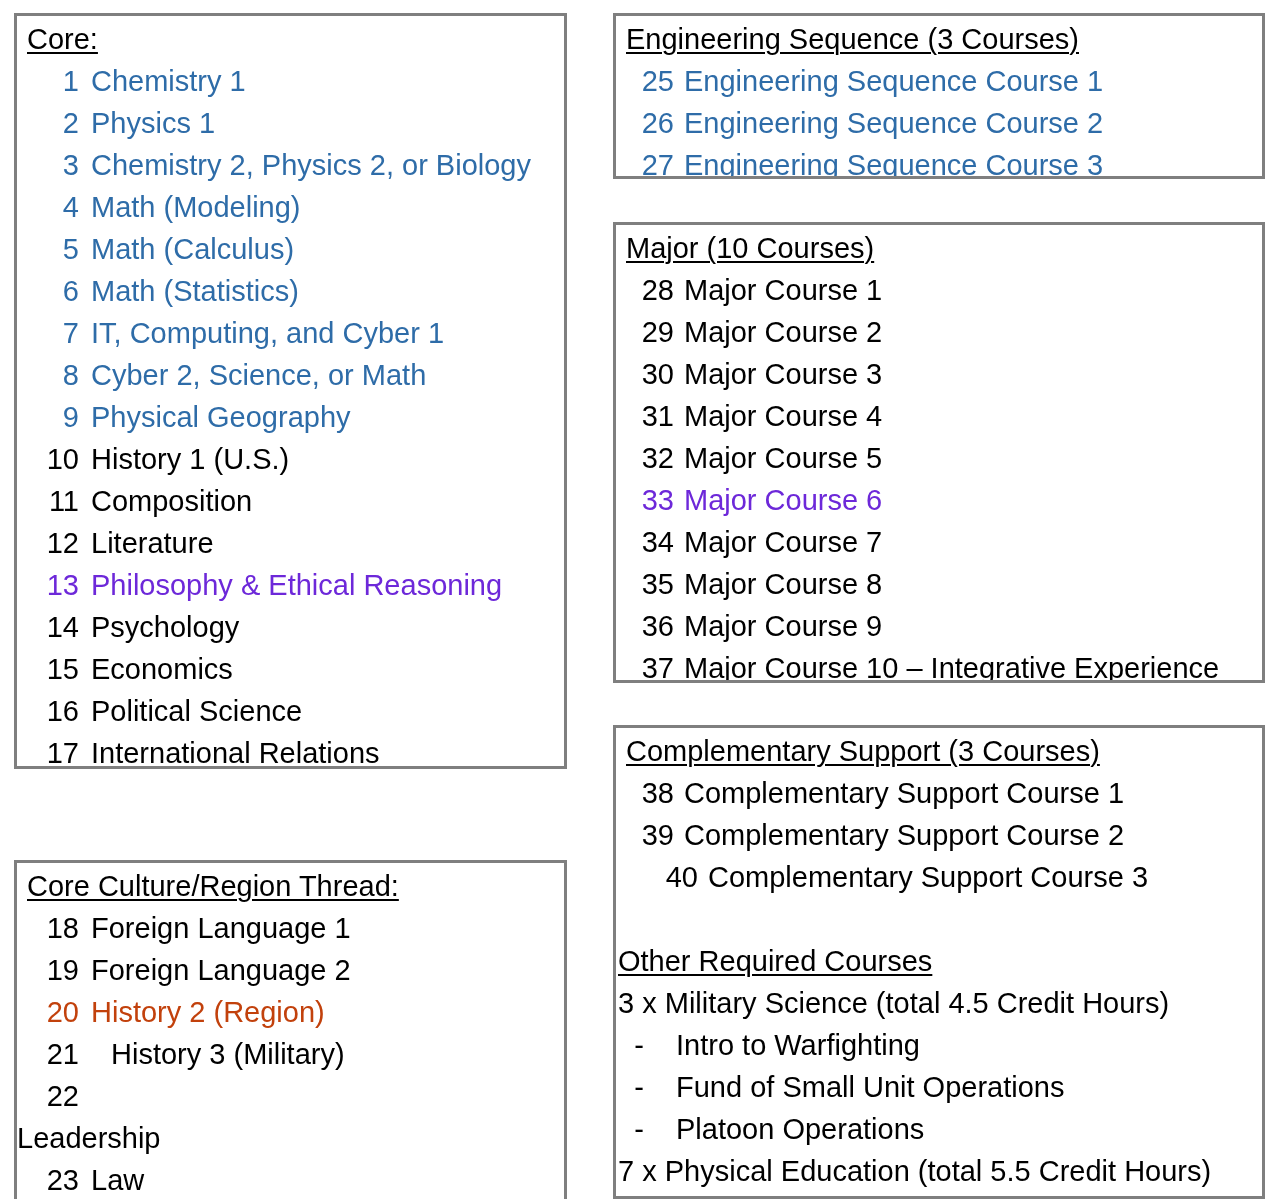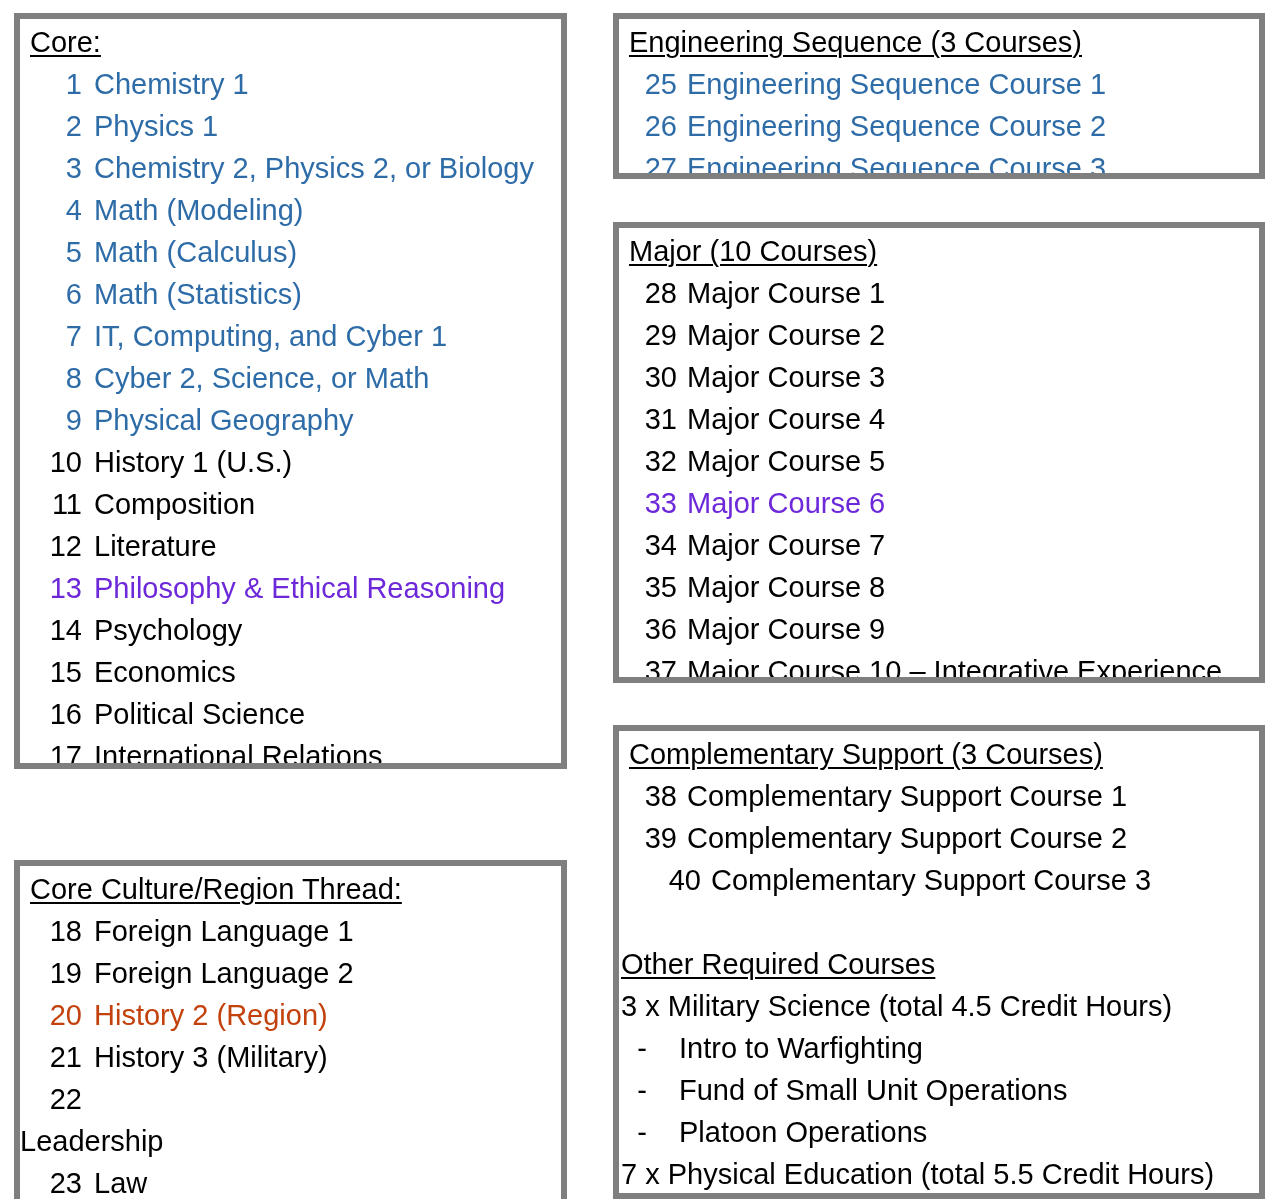--- a/index.html
+++ b/index.html
@@ -18,21 +18,21 @@
   .page {
     position: relative;
     width: 1281px;
     height: 1199px;
   }
 
   
   .box {
     position: absolute;
     box-sizing: border-box;
-    border: 6px solid #be185d;
+    border: 3px solid #be185d;
     background: #ffffff;
     overflow: hidden;
   }
   #box-core            { left: 14px;  top: 13px;   width: 553px;  height: 756px; }
   #box-culture         { left: 14px;  top: 860px;  width: 553px;  height: 349px; }
   #box-engineering     { left: 613px; top: 13px;   width: 652px;  height: 166px; }
   #box-major           { left: 613px; top: 222px;  width: 652px;  height: 461px; }
   #box-support         { left: 613px; top: 725px;  width: 652px;  height: 474px; }
 
   
@@ -203,21 +203,21 @@
           <span class="title">Foreign Language 1</span>
         </li>
         <li class="course-row black" style="color: rgb(0, 0, 0);">
           <span class="num">19</span>
           <span class="title">Foreign Language 2</span>
         </li>
         <li class="course-row black" style="color: #c2410c;">
           <span class="num">20</span>
           <span class="title">History 2 (Region)</span>
         </li>
-        <li class="course-row black" style="color: rgb(0, 0, 0);">
+        <li class="course-row black" style="color: rgb(0, 0, 0); gap: 20px;">
           <span class="num">21</span>
           <span class="title">History 3 (Military)</span>
         </li>
         <li class="course-row black" style="color: rgb(0, 0, 0); flex-direction: column;">
           <span class="num">22</span>
           <span class="title">Leadership</span>
         </li>
         <li class="course-row black" style="color: rgb(0, 0, 0);">
           <span class="num">23</span>
           <span class="title">Law</span>

